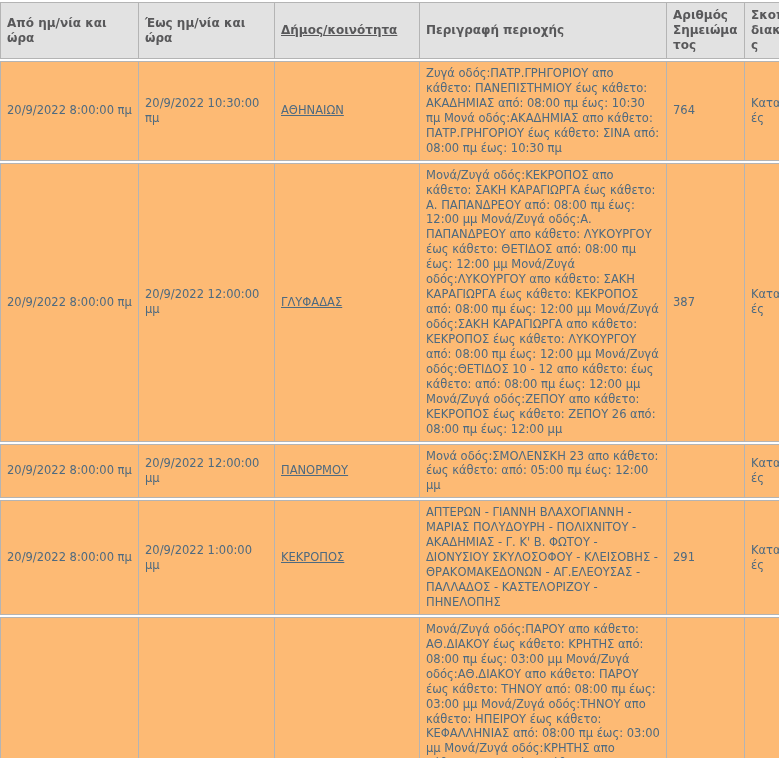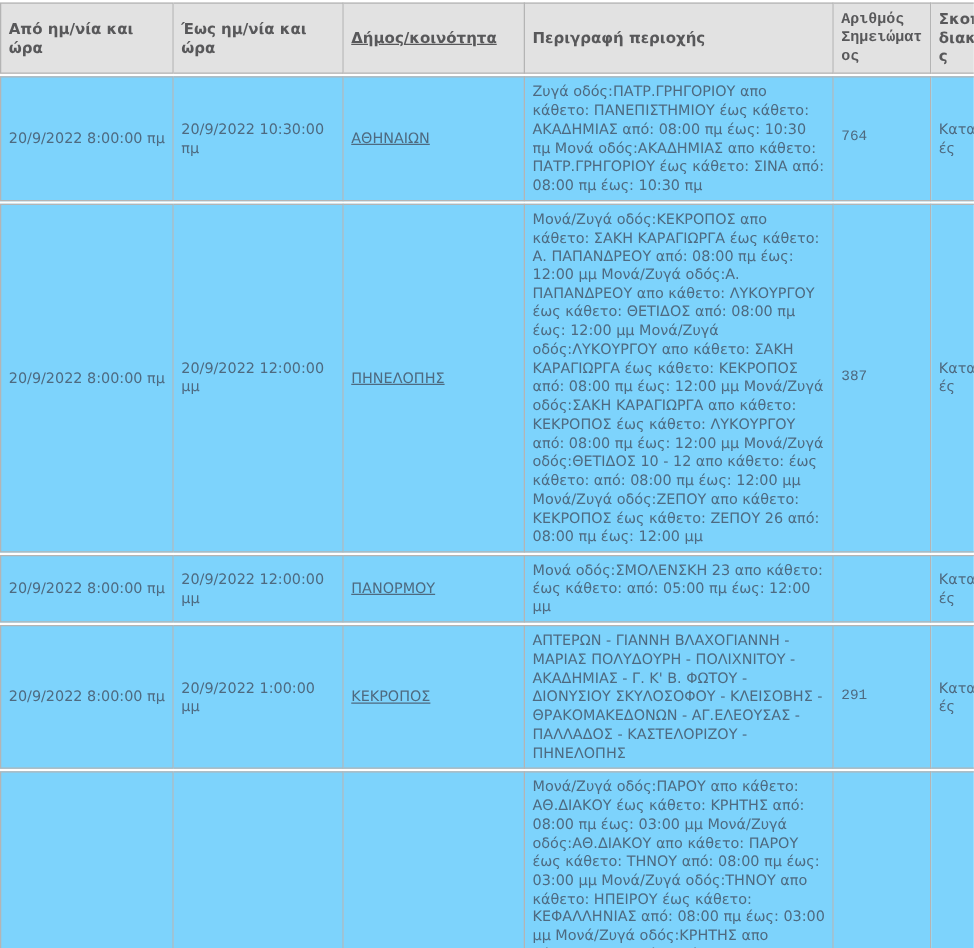--- a/index.html
+++ b/index.html
@@ -27,27 +27,27 @@
     font-size:12px;
     font-weight:bold;
     text-align:left;
     line-height:1.25;
     padding:5px 6px;
   }
   tbody td{
     color:#4e6a80;
     font-size:11.5px;
     line-height:1.3;
-    background:#7dd3fc;
+    background:#fdba74;
   }
   .c0{width:125px;}
   .c1{width:123px;}
   .c2{width:132px;text-decoration:underline;}
   .c3{width:234px;}
-  .c4{width:65px;font-family:Liberation Mono, monospace;}
+  .c4{width:65px;}
   .c5{width:60px;}
 </style>
 </head>
 <body>
 
 <div class="table-wrap">
   <table class="outages">
     <thead>
       <tr>
         <th class="c0">Από ημ/νία και ώρα</th>
@@ -63,21 +63,21 @@
           <td class="c0">20/9/2022 8:00:00 πμ</td>
           <td class="c1">20/9/2022 10:30:00 πμ</td>
           <td class="c2">ΑΘΗΝΑΙΩΝ</td>
           <td class="c3">Ζυγά οδός:ΠΑΤΡ.ΓΡΗΓΟΡΙΟΥ απο κάθετο: ΠΑΝΕΠΙΣΤΗΜΙΟΥ έως κάθετο: ΑΚΑΔΗΜΙΑΣ από: 08:00 πμ έως: 10:30 πμ Μονά οδός:ΑΚΑΔΗΜΙΑΣ απο κάθετο: ΠΑΤΡ.ΓΡΗΓΟΡΙΟΥ έως κάθετο: ΣΙΝΑ από: 08:00 πμ έως: 10:30 πμ</td>
           <td class="c4">764</td>
           <td class="c5">Κατασκευές</td>
         </tr>
         <tr>
           <td class="c0">20/9/2022 8:00:00 πμ</td>
           <td class="c1">20/9/2022 12:00:00 μμ</td>
-          <td class="c2">ΠΗΝΕΛΟΠΗΣ</td>
+          <td class="c2">ΓΛΥΦΑΔΑΣ</td>
           <td class="c3">Μονά/Ζυγά οδός:ΚΕΚΡΟΠΟΣ απο κάθετο: ΣΑΚΗ ΚΑΡΑΓΙΩΡΓΑ έως κάθετο: Α. ΠΑΠΑΝΔΡΕΟΥ από: 08:00 πμ έως: 12:00 μμ Μονά/Ζυγά οδός:Α. ΠΑΠΑΝΔΡΕΟΥ απο κάθετο: ΛΥΚΟΥΡΓΟΥ έως κάθετο: ΘΕΤΙΔΟΣ από: 08:00 πμ έως: 12:00 μμ Μονά/Ζυγά οδός:ΛΥΚΟΥΡΓΟΥ απο κάθετο: ΣΑΚΗ ΚΑΡΑΓΙΩΡΓΑ έως κάθετο: ΚΕΚΡΟΠΟΣ από: 08:00 πμ έως: 12:00 μμ Μονά/Ζυγά οδός:ΣΑΚΗ ΚΑΡΑΓΙΩΡΓΑ απο κάθετο: ΚΕΚΡΟΠΟΣ έως κάθετο: ΛΥΚΟΥΡΓΟΥ από: 08:00 πμ έως: 12:00 μμ Μονά/Ζυγά οδός:ΘΕΤΙΔΟΣ 10 - 12 απο κάθετο: έως κάθετο: από: 08:00 πμ έως: 12:00 μμ Μονά/Ζυγά οδός:ΖΕΠΟΥ απο κάθετο: ΚΕΚΡΟΠΟΣ έως κάθετο: ΖΕΠΟΥ 26 από: 08:00 πμ έως: 12:00 μμ</td>
           <td class="c4">387</td>
           <td class="c5">Κατασκευές</td>
         </tr>
         <tr>
           <td class="c0">20/9/2022 8:00:00 πμ</td>
           <td class="c1">20/9/2022 12:00:00 μμ</td>
           <td class="c2">ΠΑΝΟΡΜΟΥ</td>
           <td class="c3">Μονά οδός:ΣΜΟΛΕΝΣΚΗ 23 απο κάθετο: έως κάθετο: από: 05:00 πμ έως: 12:00 μμ</td>
           <td class="c4"></td>

